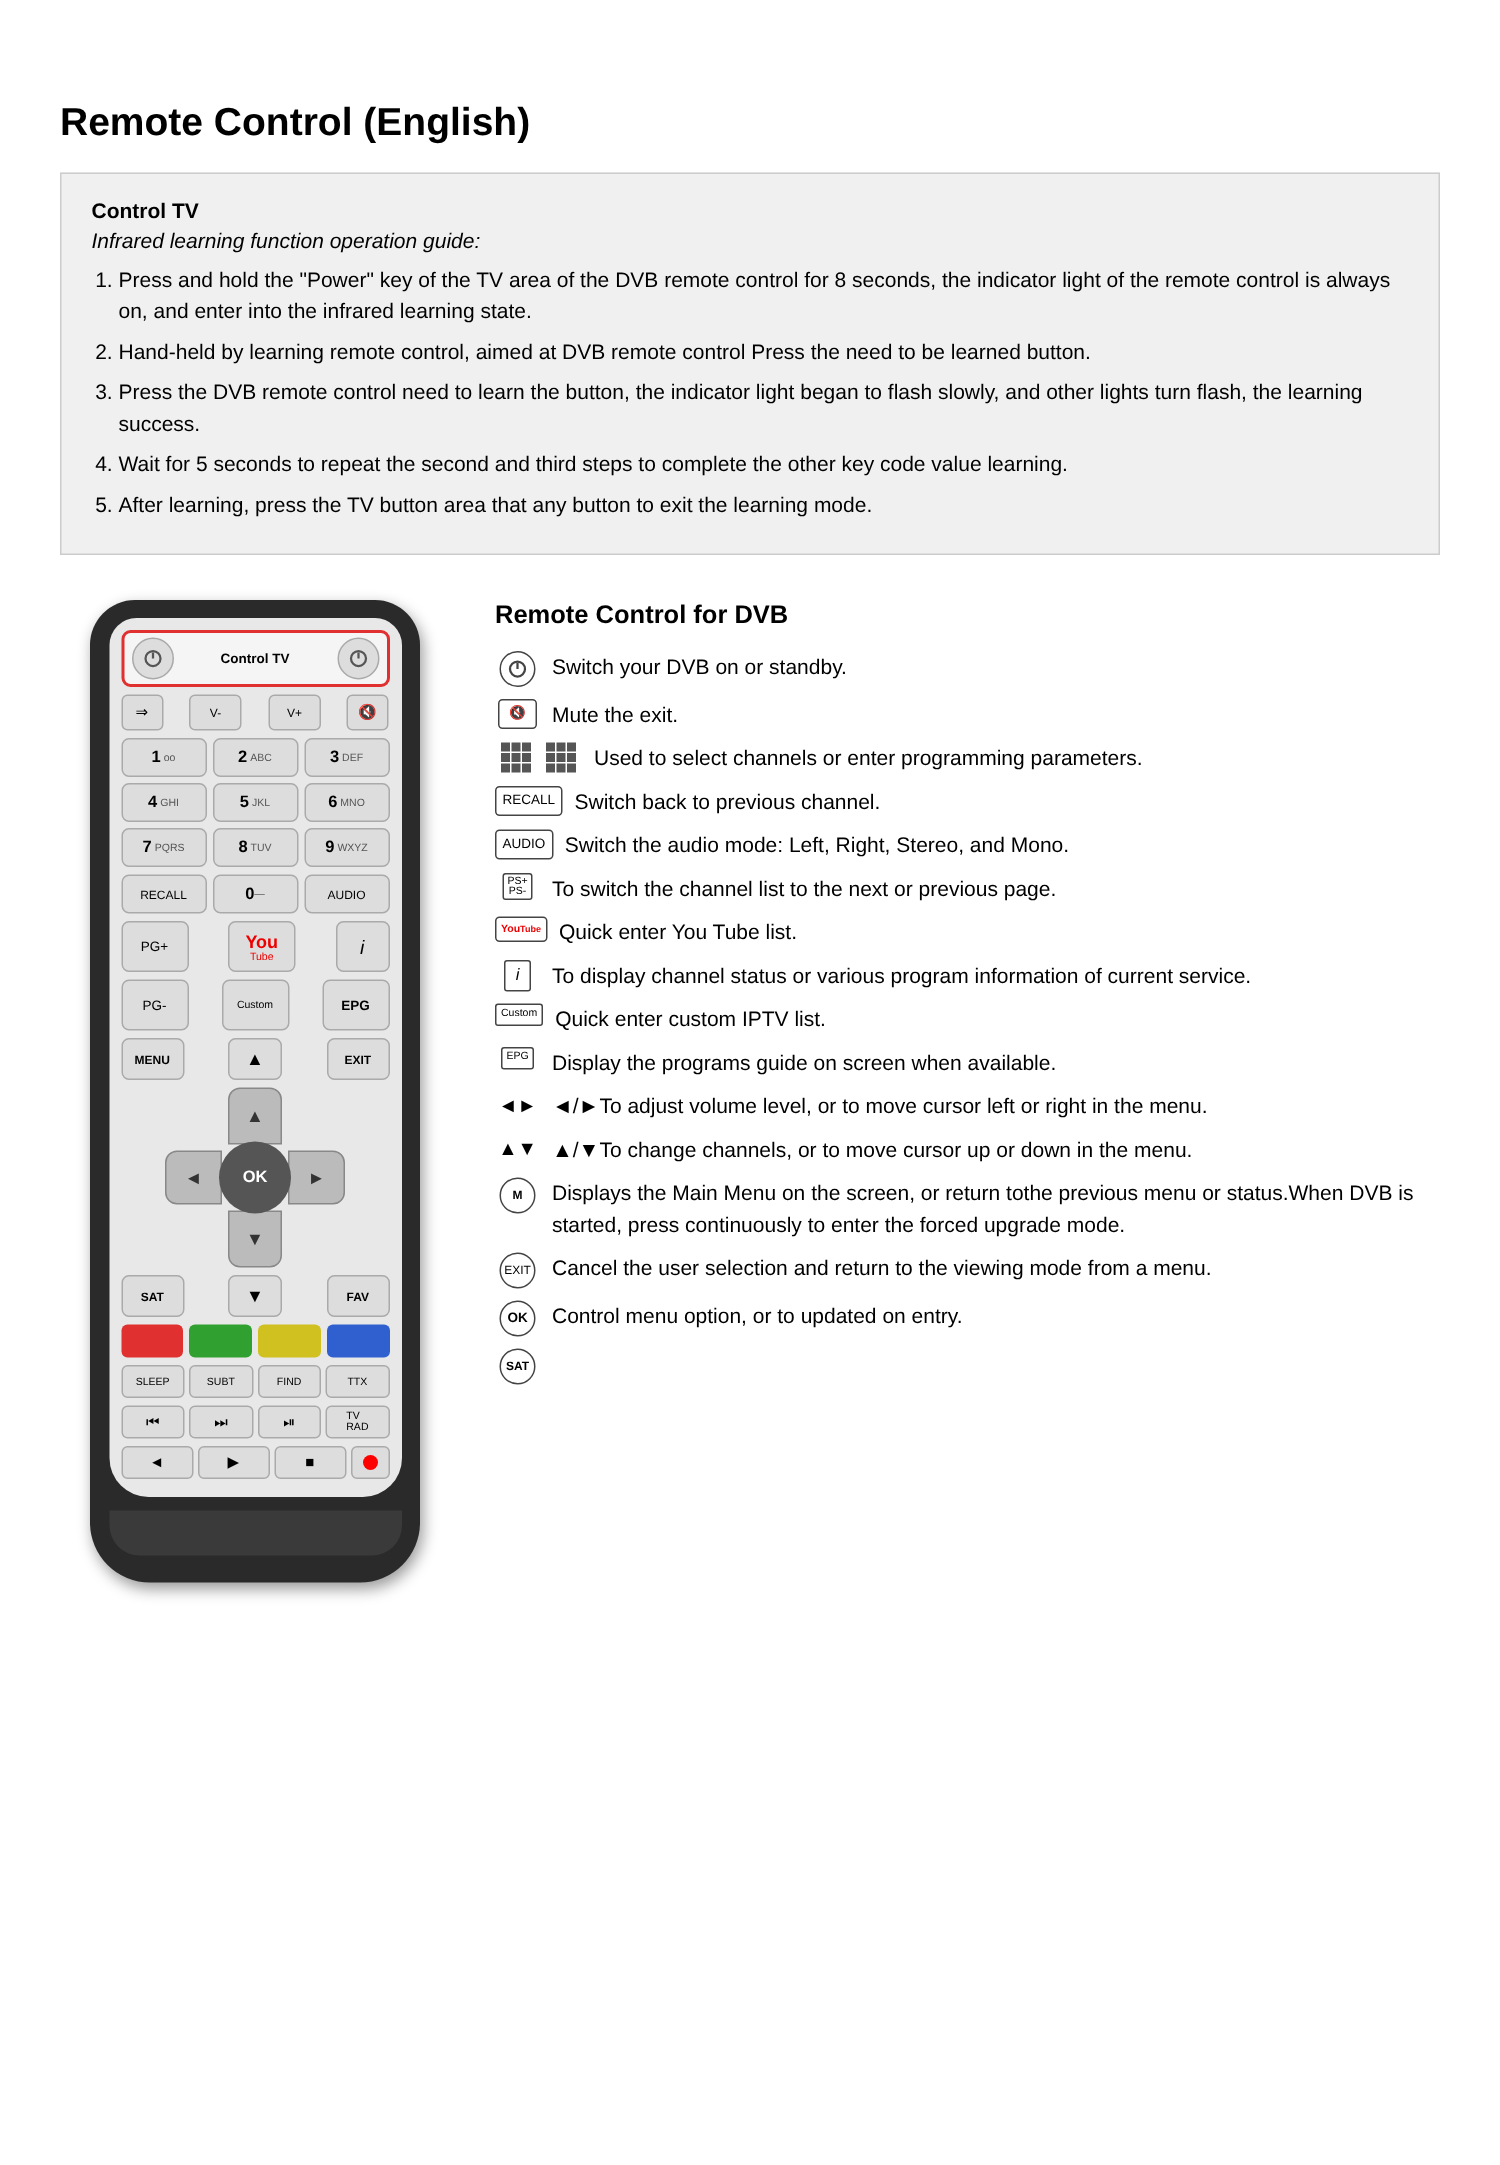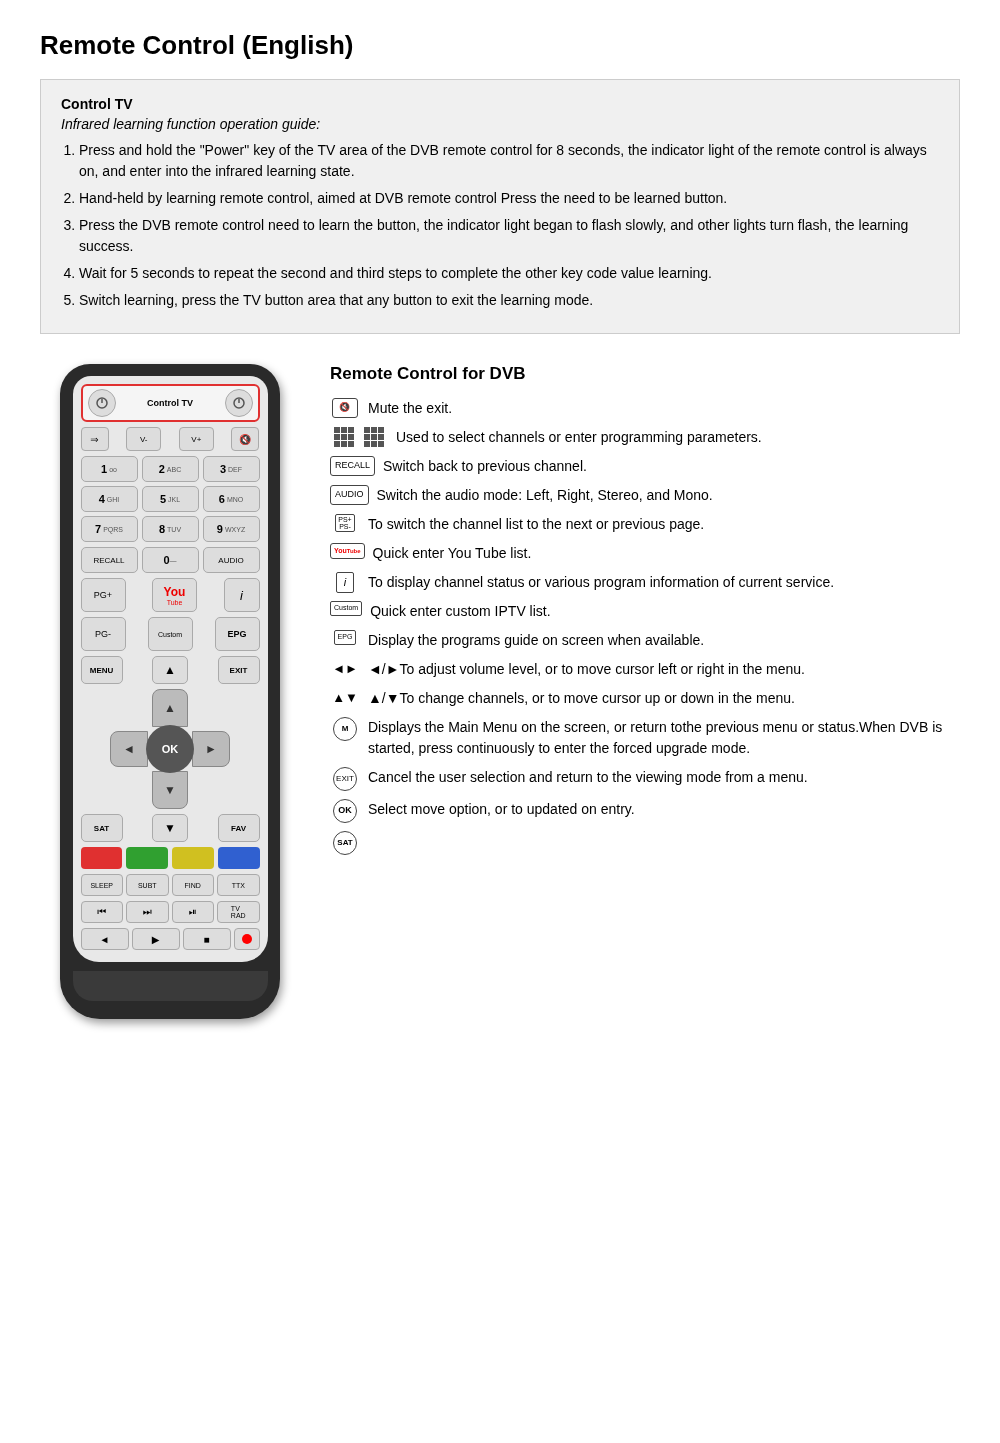--- a/index.html
+++ b/index.html
@@ -9,20 +9,21 @@
       background: #fff;
       color: #000;
       width: 1000px;
       min-height: 1443px;
       padding: 30px 40px;
     }
     h1 {
       font-size: 26px;
       font-weight: bold;
       margin-bottom: 18px;
+      margin-top: 36px;
     }
     .control-tv-box {
       background: #f0f0f0;
       border: 1px solid #ccc;
       padding: 16px 20px;
       margin-bottom: 30px;
     }
     .control-tv-box .box-title {
       font-weight: bold;
       margin-bottom: 4px;
@@ -543,21 +544,21 @@
 <h1>Remote Control (English)</h1>
 
 <div class="control-tv-box">
   <div class="box-title">Control TV</div>
   <div class="intro">Infrared learning function operation guide:</div>
   <ol>
     <li>Press and hold the "Power" key of the TV area of the DVB remote control for 8 seconds, the indicator light of the remote control is always on, and enter into the infrared learning state.</li>
     <li>Hand-held by learning remote control, aimed at DVB remote control Press the need to be learned button.</li>
     <li>Press the DVB remote control need to learn the button, the indicator light began to flash slowly, and other lights turn flash, the learning success.</li>
     <li>Wait for 5 seconds to repeat the second and third steps to complete the other key code value learning.</li>
-    <li>Switch learning, press the TV button area that any button to exit the learning mode.</li>
+    <li>After learning, press the TV button area that any button to exit the learning mode.</li>
   </ol>
 </div>
 
 <div class="main-content">
 
   <div class="remote-wrapper">
     <div class="remote">
       <div class="remote-inner">
 
         <div class="top-row">
@@ -700,20 +701,31 @@
 
       </div>
       <div class="remote-bottom"></div>
     </div>
   </div>
 
   <div class="description">
     <div class="desc-title">Remote Control for DVB</div>
     <ul class="desc-list">
 
+      <li class="desc-item">
+        <div class="desc-icon">
+          <div class="icon-circle">
+            <svg width="14" height="14" viewBox="0 0 14 14">
+                <circle cx="7" cy="7" r="5" fill="none" stroke="#444" stroke-width="1.5"></circle>
+                <line x1="7" y1="3" x2="7" y2="7" stroke="#444" stroke-width="1.5"></line>
+              </svg>
+          </div>
+        </div>
+        <div class="desc-text">Switch your DVB on or standby.</div>
+      </li>
 
       <li class="desc-item">
         <div class="desc-icon">
           <div class="icon-rect">🔇</div>
         </div>
         <div class="desc-text">Mute the exit.</div>
       </li>
 
       <li class="desc-item">
         <div class="desc-icon">
@@ -822,21 +834,21 @@
         <div class="desc-icon">
           <div class="icon-circle" style="font-size:8px;">EXIT</div>
         </div>
         <div class="desc-text">Cancel the user selection and return to the viewing mode from  a menu.</div>
       </li>
 
       <li class="desc-item">
         <div class="desc-icon">
           <div class="icon-circle" style="font-size:9px;font-weight:bold;">OK</div>
         </div>
-        <div class="desc-text">Select move option, or to updated on entry.</div>
+        <div class="desc-text">Control menu option, or to updated on entry.</div>
       </li>
 
       <li class="desc-item">
         <div class="desc-icon">
           <div class="icon-circle" style="font-size:8px;font-weight:bold;">SAT</div>
         </div>
       </li>
 
     </ul>
   </div>

